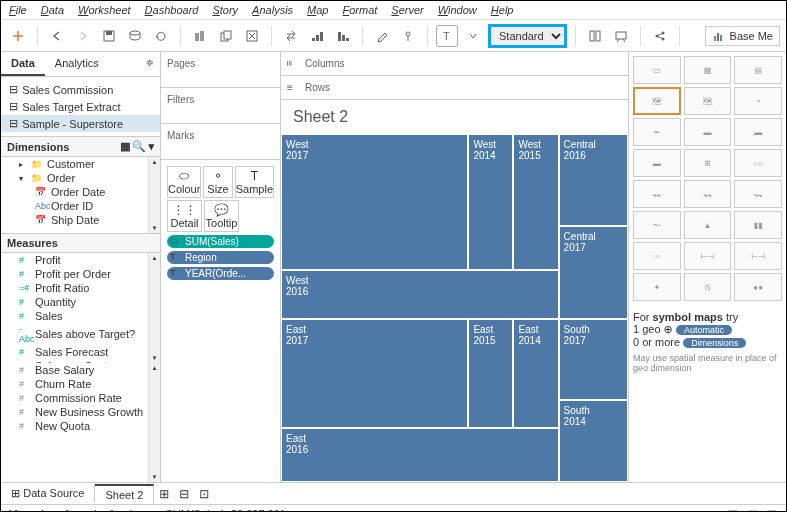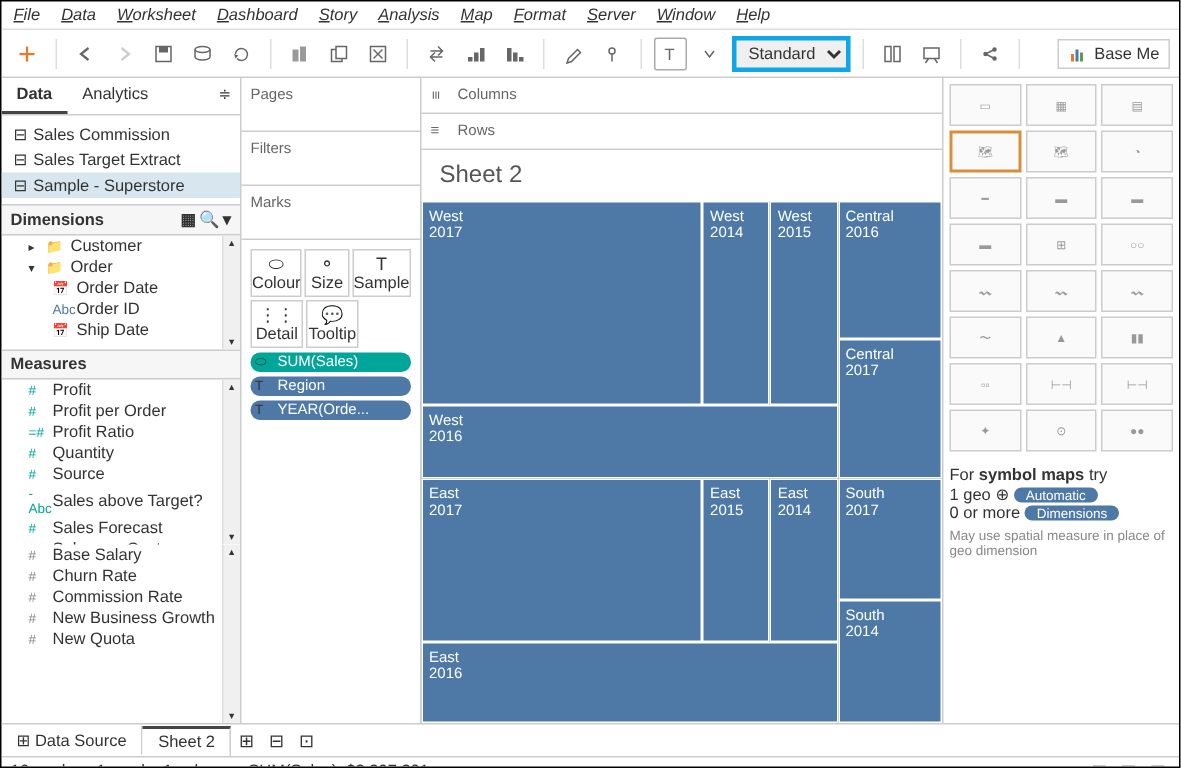--- a/index.html
+++ b/index.html
@@ -292,21 +292,21 @@
         <div class="field-row">
           <span class="ico" style="color:#00a699">=#</span>
           <span>Profit Ratio</span>
         </div>
         <div class="field-row">
           <span class="ico" style="color:#00a699">#</span>
           <span>Quantity</span>
         </div>
         <div class="field-row">
           <span class="ico" style="color:#00a699">#</span>
-          <span>Source</span>
+          <span>Sales</span>
         </div>
         <div class="field-row">
           <span class="ico" style="color:#00a699">-Abc</span>
           <span>Sales above Target?</span>
         </div>
         <div class="field-row">
           <span class="ico" style="color:#00a699">#</span>
           <span>Sales Forecast</span>
         </div>
         <div class="field-row">

